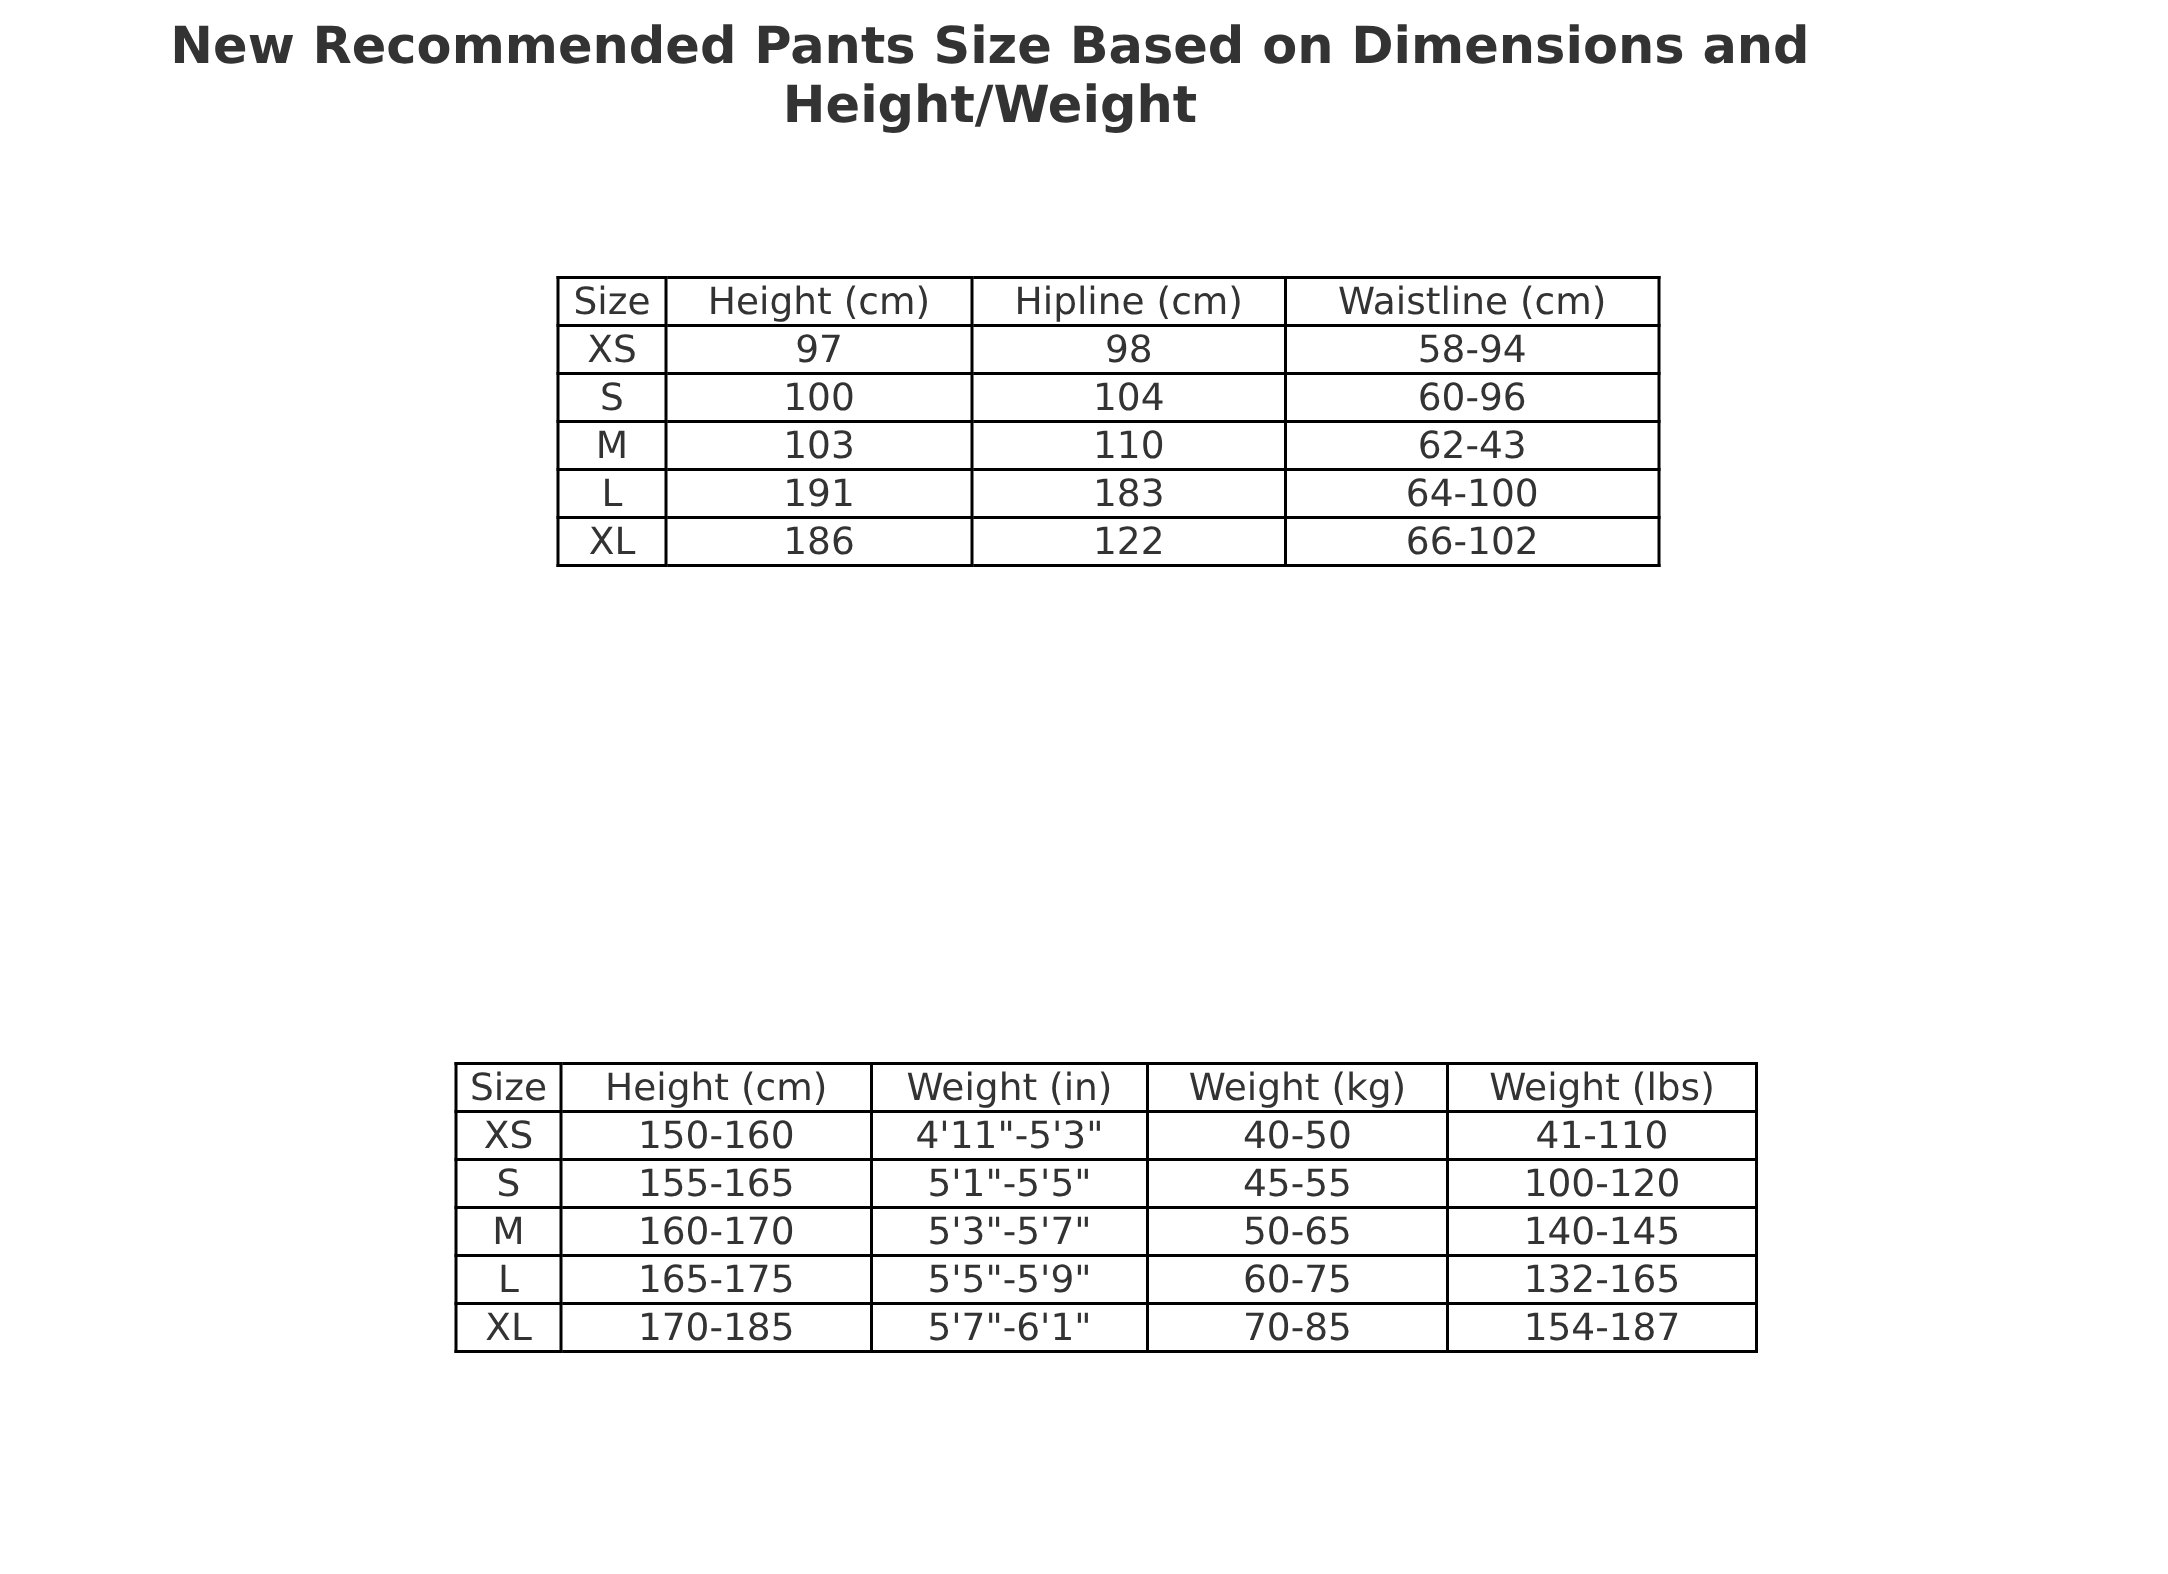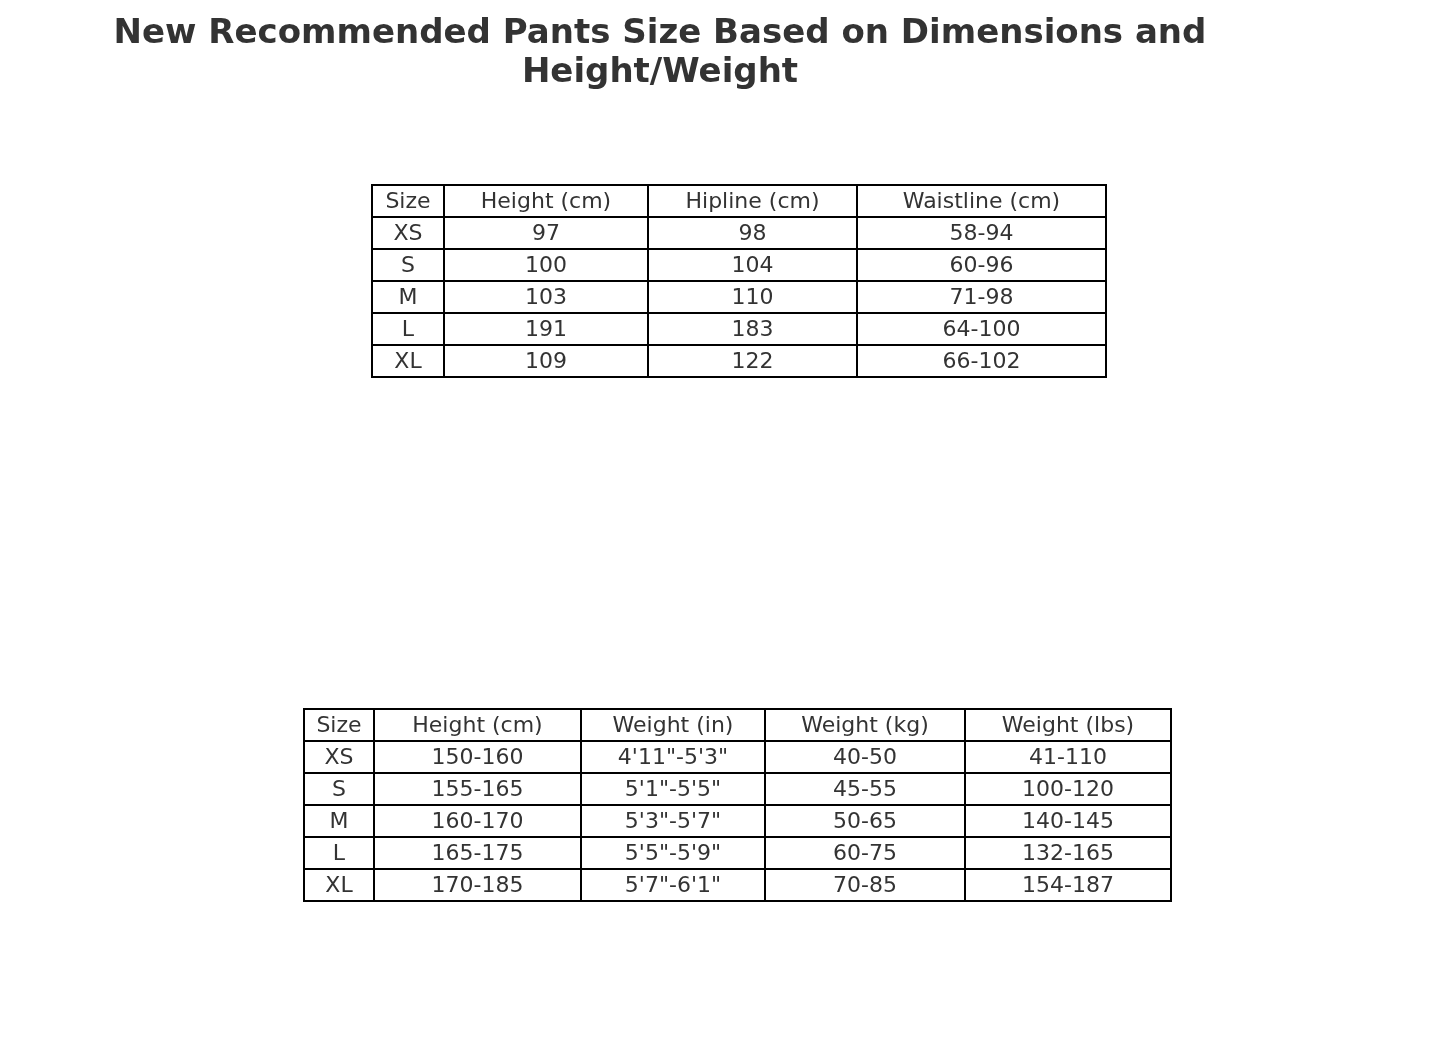--- a/index.html
+++ b/index.html
@@ -29,21 +29,21 @@
     border-collapse: collapse;
     table-layout: fixed;
     background: #ffffff;
   }
   table.data-table th,
   table.data-table td {
     border: 2px solid #000000;
     text-align: center;
     vertical-align: middle;
     font-weight: normal;
-    font-size: 22px;
+    font-size: 25px;
     line-height: 1.1;
     color: #333333;
     padding: 0;
     height: 30px;
     overflow: hidden;
     white-space: nowrap;
   }
   .table-dimensions { left: 371px; top: 184px; width: 734px; }
   .table-heightweight { left: 303px; top: 708px; width: 867px; }
 </style>
@@ -79,31 +79,31 @@
         <tr>
           <td>S</td>
           <td>100</td>
           <td>104</td>
           <td>60-96</td>
         </tr>
         <tr>
           <td>M</td>
           <td>103</td>
           <td>110</td>
-          <td>71-98</td>
+          <td>62-43</td>
         </tr>
         <tr>
           <td>L</td>
           <td>191</td>
           <td>183</td>
           <td>64-100</td>
         </tr>
         <tr>
           <td>XL</td>
-          <td>109</td>
+          <td>186</td>
           <td>122</td>
           <td>66-102</td>
         </tr>
       </tbody>
     </table>
 
   <table class="data-table table-heightweight" data-table="chart_data.1">
     <colgroup>
       <col style="width:70px">
       <col style="width:207px">

